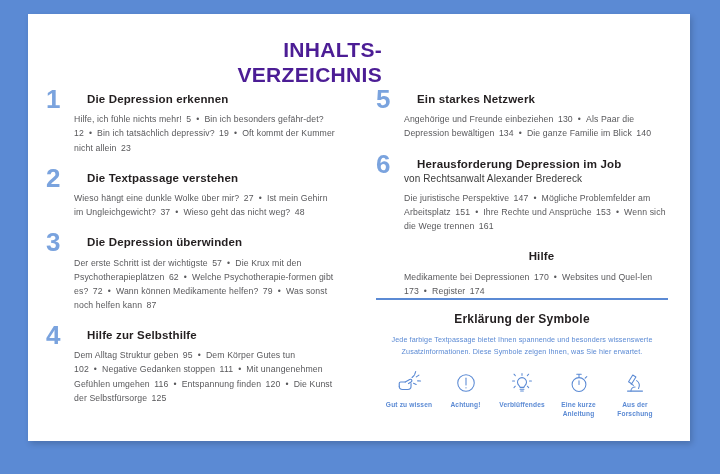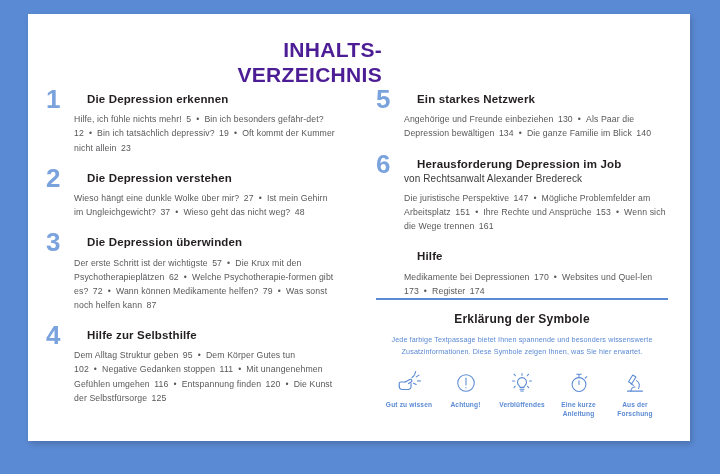--- a/index.html
+++ b/index.html
@@ -105,21 +105,21 @@
   .entry-body .sep {
     color: #58585b;
     padding: 0 5px;
     font-size: 8.7px;
   }
 
   .plain-head {
     padding-left: 28px;
     margin-bottom: 0px;
   }
-  .plain-head .entry-head { margin-bottom: 0; }
+  .plain-head .entry-head { margin-bottom: 0; text-align: center; }
 
   
   .symbols {
     position: absolute;
     left: 348px;
     top: 284px;
     width: 292px;
   }
   .symbols-rule {
     width: 292px;
@@ -181,21 +181,21 @@
 
     <div class="columns">
       <div class="col col-left" id="col-left">
           <div class="entry">
             <div class="entry-num">1</div>
             <div class="entry-head">Die Depression erkennen</div>
             <div class="entry-body"><span>Hilfe, ich fühle nichts mehr! 5</span><span class="sep">•</span><span>Bin ich besonders gefähr-det? 12</span><span class="sep">•</span><span>Bin ich tatsächlich depressiv? 19</span><span class="sep">•</span><span>Oft kommt der Kummer nicht allein 23</span></div>
           </div>
           <div class="entry">
             <div class="entry-num">2</div>
-            <div class="entry-head">Die Depression verstehen</div>
+            <div class="entry-head">Die Textpassage verstehen</div>
             <div class="entry-body"><span>Wieso hängt eine dunkle Wolke über mir? 27</span><span class="sep">•</span><span>Ist mein Gehirn im Ungleichgewicht? 37</span><span class="sep">•</span><span>Wieso geht das nicht weg? 48</span></div>
           </div>
           <div class="entry">
             <div class="entry-num">3</div>
             <div class="entry-head">Die Depression überwinden</div>
             <div class="entry-body"><span>Der erste Schritt ist der wichtigste 57</span><span class="sep">•</span><span>Die Krux mit den Psychotherapieplätzen 62</span><span class="sep">•</span><span>Welche Psychotherapie-formen gibt es? 72</span><span class="sep">•</span><span>Wann können Medikamente helfen? 79</span><span class="sep">•</span><span>Was sonst noch helfen kann 87</span></div>
           </div>
           <div class="entry">
             <div class="entry-num">4</div>
             <div class="entry-head">Hilfe zur Selbsthilfe</div>

